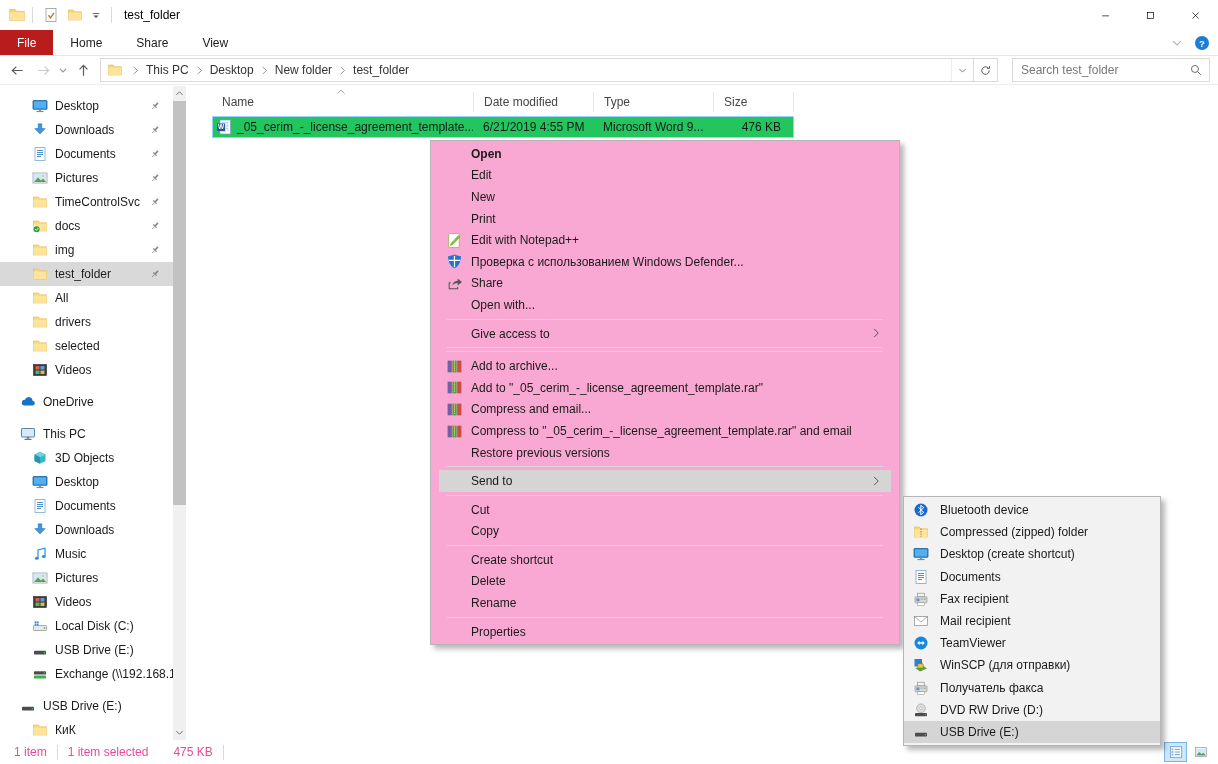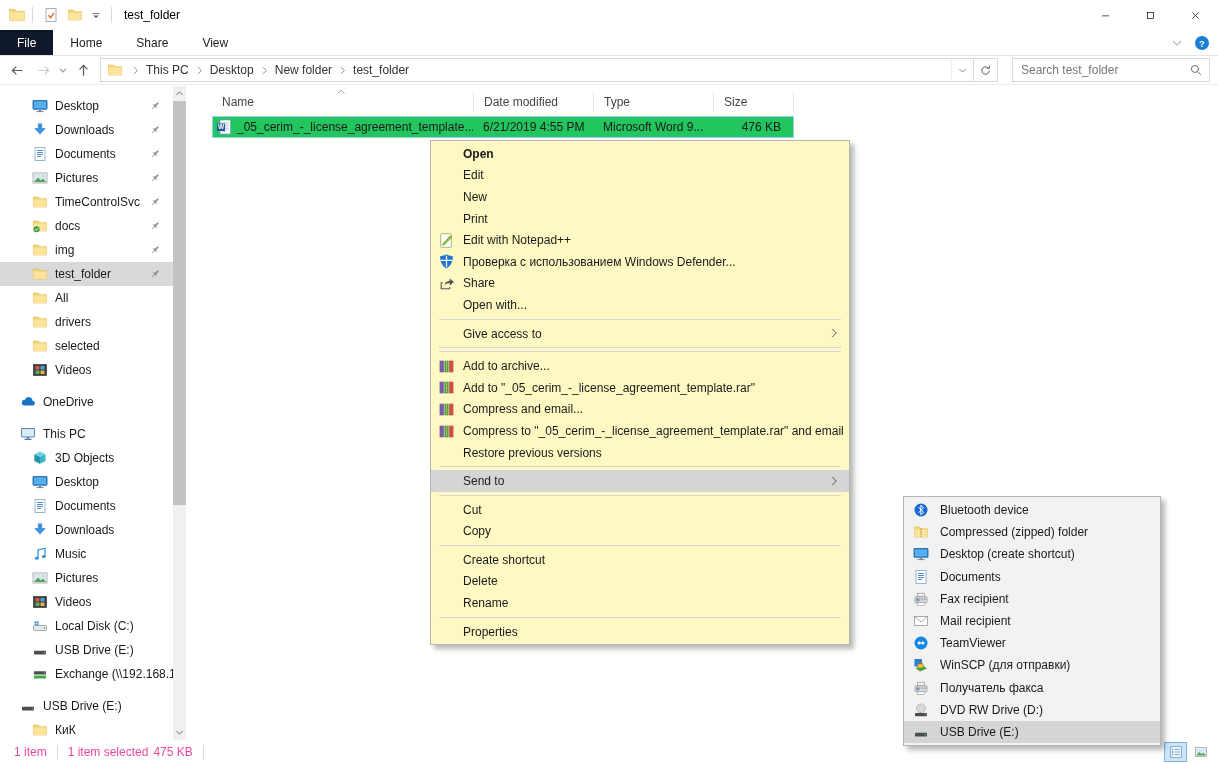--- a/index.html
+++ b/index.html
@@ -15,21 +15,21 @@
   .qat-btn{width:20px;height:20px;padding:2px;margin:0 2px}
   .qat-drop{width:14px;height:14px;margin:0 2px;padding:1px}
   .tb-title{margin-left:6px;color:#000}
   .win-controls{margin-left:auto;display:flex}
   .wc{width:45px;height:30px;display:flex;align-items:center;justify-content:center}
   .wc svg{width:11px;height:11px}
 
   
   .ribbon-tabs{height:26px;display:flex;align-items:stretch;border-bottom:1px solid #e6e6e6;position:relative}
   .rtab{padding:0 17px;display:flex;align-items:center;color:#222;cursor:default}
-  .rtab.active{background:#0f172a;color:#fff}
+  .rtab.active{background:#b91c1c;color:#fff}
   .ribbon-right{position:absolute;right:8px;top:0;height:26px;display:flex;align-items:center;gap:10px}
   .rib-chev{width:14px;height:14px;opacity:.55}
   .help-btn{width:16px;height:16px}
 
   
   .address-row{height:29px;display:flex;align-items:center;border-bottom:1px solid #ededed;padding:0 8px 0 4px}
   .nav-btn{width:26px;height:24px;display:flex;align-items:center;justify-content:center}
   .nav-btn svg{width:15px;height:15px}
   .nav-chev{width:14px}
   .address-box{flex:1;height:24px;border:1px solid #d9d9d9;display:flex;align-items:center;margin:0 2px 0 4px;background:#fff}
@@ -79,28 +79,28 @@
   .c-name{width:260px;display:flex;align-items:center;padding-left:3px}
   .f-icon{width:16px;height:16px;margin-right:5px;flex:none}
   .c-date{width:120px;padding-left:10px}
   .c-type{width:118px;padding-left:10px}
   .c-size{width:78px;text-align:right;padding-right:8px}
 
   
   .statusbar{position:absolute;left:0;right:0;bottom:0;height:24px;display:flex;align-items:center;color:#ec4899;background:#fff}
   .st-left{margin-left:14px}
   .st-div{width:1px;height:15px;background:#d9d9d9;margin:0 10px}
-  .st-size{margin-left:5px}
+  .st-size{margin-left:25px}
   .view-btns{margin-left:auto;margin-right:6px;display:flex;gap:2px}
   .vbtn{width:23px;height:20px;display:flex;align-items:center;justify-content:center;border:1px solid transparent}
   .vbtn.active{background:#cfe6f7;border-color:#7ab8e8}
   .vbtn svg{width:14px;height:14px}
 
   
-  .context-menu{position:absolute;left:430px;top:140px;width:420px;background:#fef9c3;border:1px solid #b5b5b5;box-shadow:4px 4px 5px rgba(0,0,0,.28);padding:2px 0;z-index:20}
+  .context-menu{position:absolute;left:430px;top:140px;width:470px;background:#f9a8d4;border:1px solid #b5b5b5;box-shadow:4px 4px 5px rgba(0,0,0,.28);padding:2px 8px;z-index:20}
   .menu-item{height:21.6px;display:flex;align-items:center;position:relative;padding:0 26px 0 32px;white-space:nowrap}
   .menu-item.bold{font-weight:bold}
   .menu-item.highlighted{background:#d5d5d5}
   .mi-icon{position:absolute;left:7px;top:2.5px;width:17px;height:17px}
   .mi-arrow{display:none;position:absolute;right:9px;top:4.5px;width:12px;height:12px}
   .menu-item.submenu .mi-arrow{display:block}
   .menu-sep{height:1px;background:#d7d7d7;margin:3px 8px}
 
   
   .sendto-menu{position:absolute;left:903px;top:496px;width:258px;background:#f2f2f2;border:1px solid #b5b5b5;box-shadow:4px 4px 5px rgba(0,0,0,.28);padding:2px 0;z-index:21}

